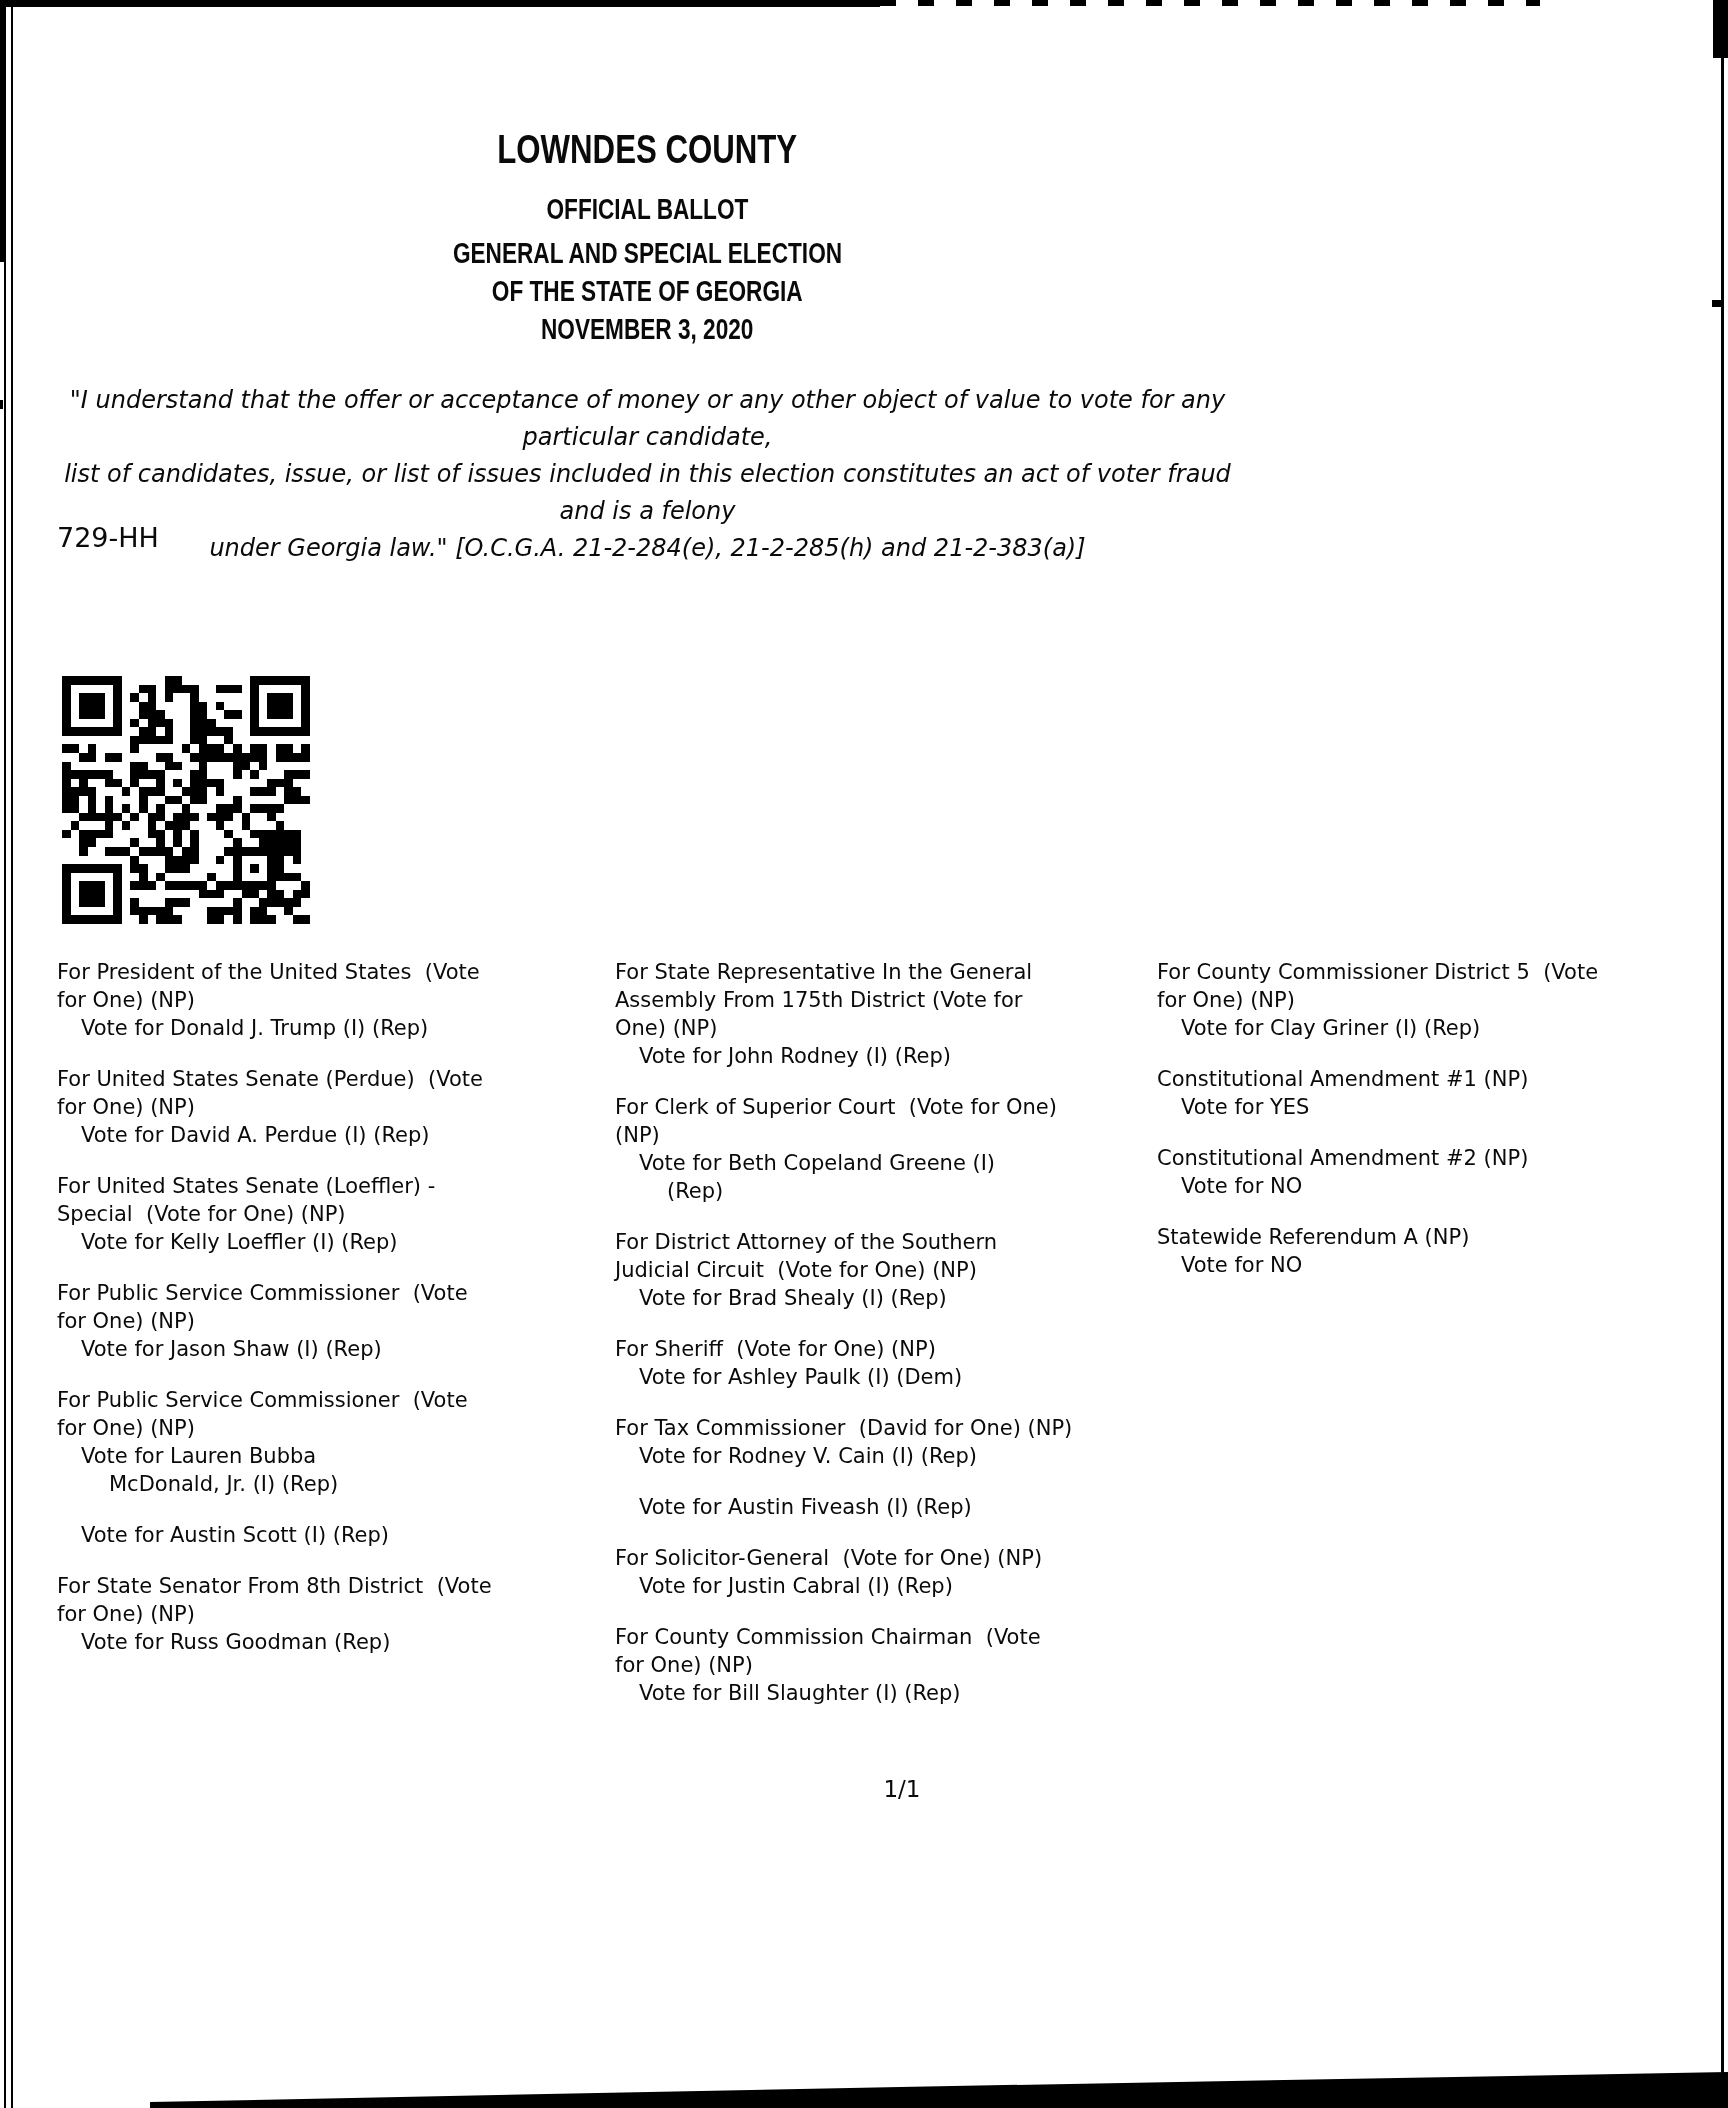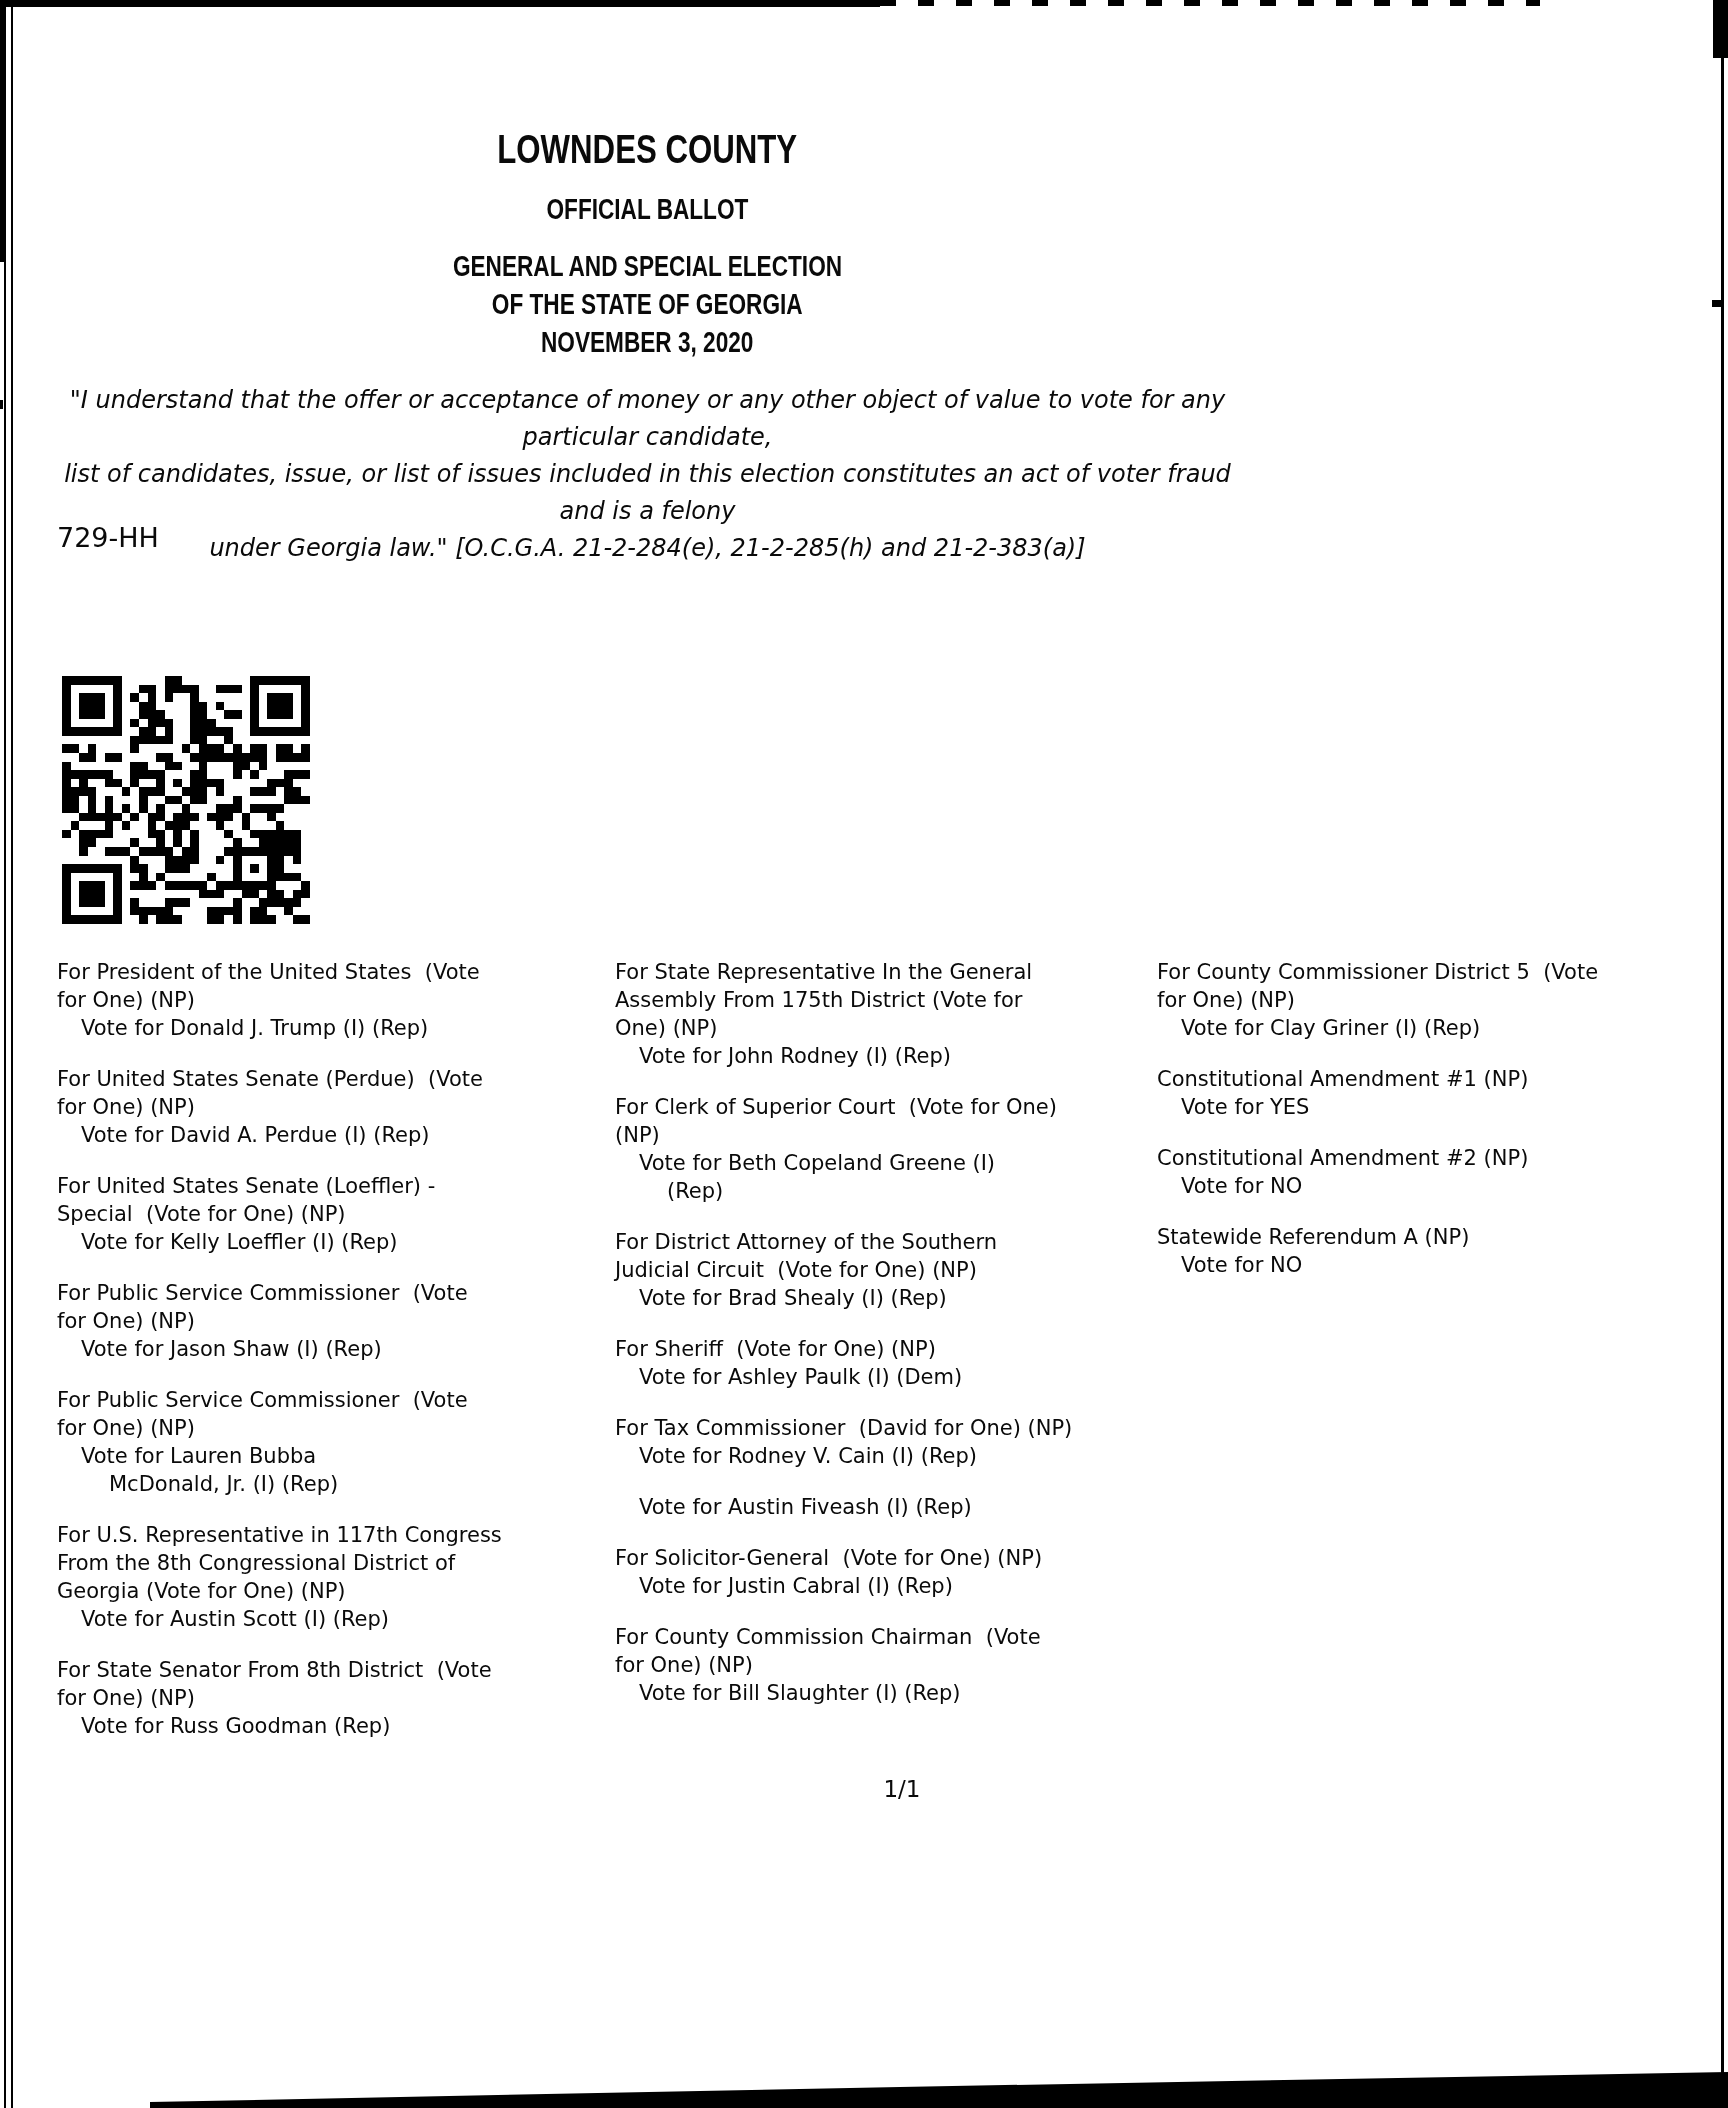--- a/index.html
+++ b/index.html
@@ -18,21 +18,21 @@
   .right-line{left:1721px;top:0;width:3px;height:2108px;}
   .right-cap{left:1713px;top:0;width:15px;height:58px;}
   .right-tick{left:1712px;top:300px;width:9px;height:7px;}
   .bottom-wedge{left:0;top:2030px;width:1728px;height:78px;
     clip-path:polygon(150px 72px,900px 57px,1728px 42px,1728px 78px,150px 78px);}
   
   .header{position:absolute;left:60px;top:128px;width:1175px;text-align:center;}
   .condensed{display:inline-block;transform:scaleX(.78);transform-origin:center top;white-space:nowrap;}
   .hdr-county{font-family:"Liberation Sans",sans-serif;font-weight:bold;font-size:40px;line-height:42px;}
   .hdr-ballot{font-family:"Liberation Sans",sans-serif;font-weight:bold;font-size:29px;line-height:31px;margin-top:24px;}
-  .hdr-election{font-family:"Liberation Sans",sans-serif;font-weight:bold;font-size:29px;line-height:38px;margin-top:22px;}
+  .hdr-election{font-family:"Liberation Sans",sans-serif;font-weight:bold;font-size:29px;line-height:38px;margin-top:9px;}
   
   .disclaimer{
     position:absolute;left:55px;top:382px;width:1185px;text-align:center;
     font-style:italic;font-size:24px;line-height:37px;white-space:pre-line;
   }
   
   .precinct{position:absolute;left:57px;top:522px;font-size:27px;}
   .qr{position:absolute;left:62px;top:676px;width:248px;height:248px;}
   .qr svg{width:100%;height:100%;shape-rendering:crispEdges;display:block;}
   
@@ -442,23 +442,20 @@
 for One) (NP)</div>
       <div class="vote">Vote for Jason Shaw (I) (Rep)</div>
     </div>
     <div class="contest">
       <div class="office">For Public Service Commissioner  (Vote
 for One) (NP)</div>
       <div class="vote">Vote for Lauren Bubba
 McDonald, Jr. (I) (Rep)</div>
     </div>
     <div class="contest">
-      <div class="office">For U.S. Representative in 117th Congress
-From the 8th Congressional District of
-Georgia (Vote for One) (NP)</div>
       <div class="vote">Vote for Austin Scott (I) (Rep)</div>
     </div>
     <div class="contest">
       <div class="office">For State Senator From 8th District  (Vote
 for One) (NP)</div>
       <div class="vote">Vote for Russ Goodman (Rep)</div>
     </div>
   </div>
 <div class="ballot-col col-1">
     <div class="contest">

